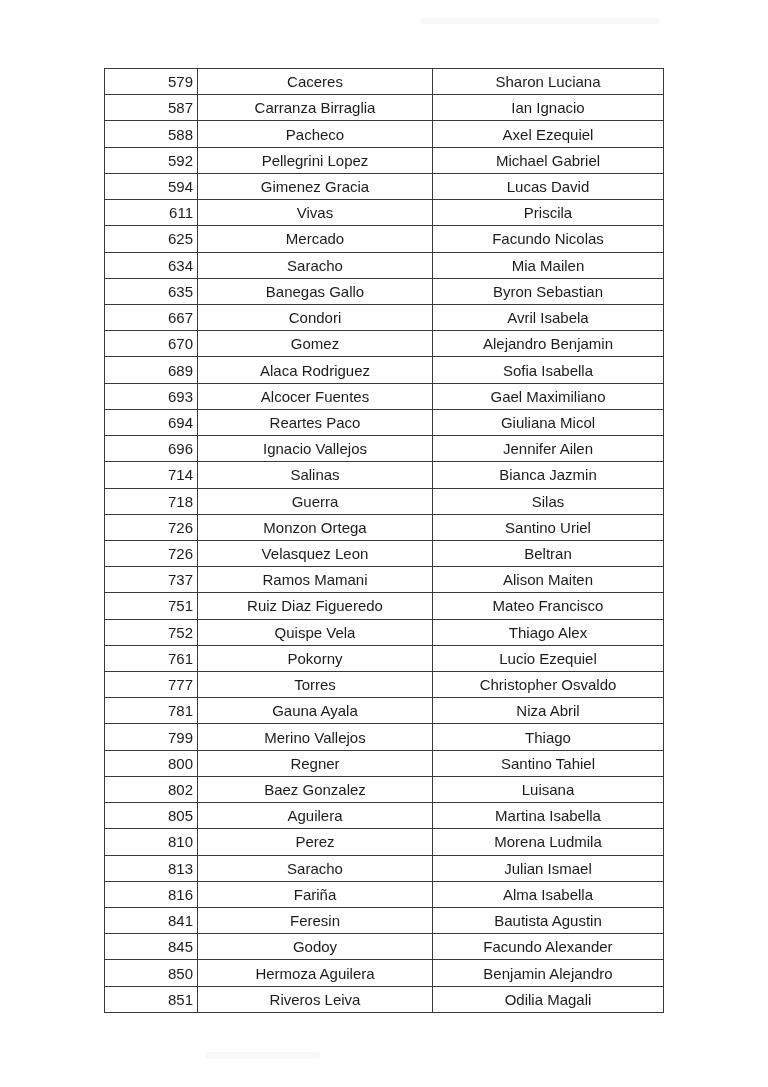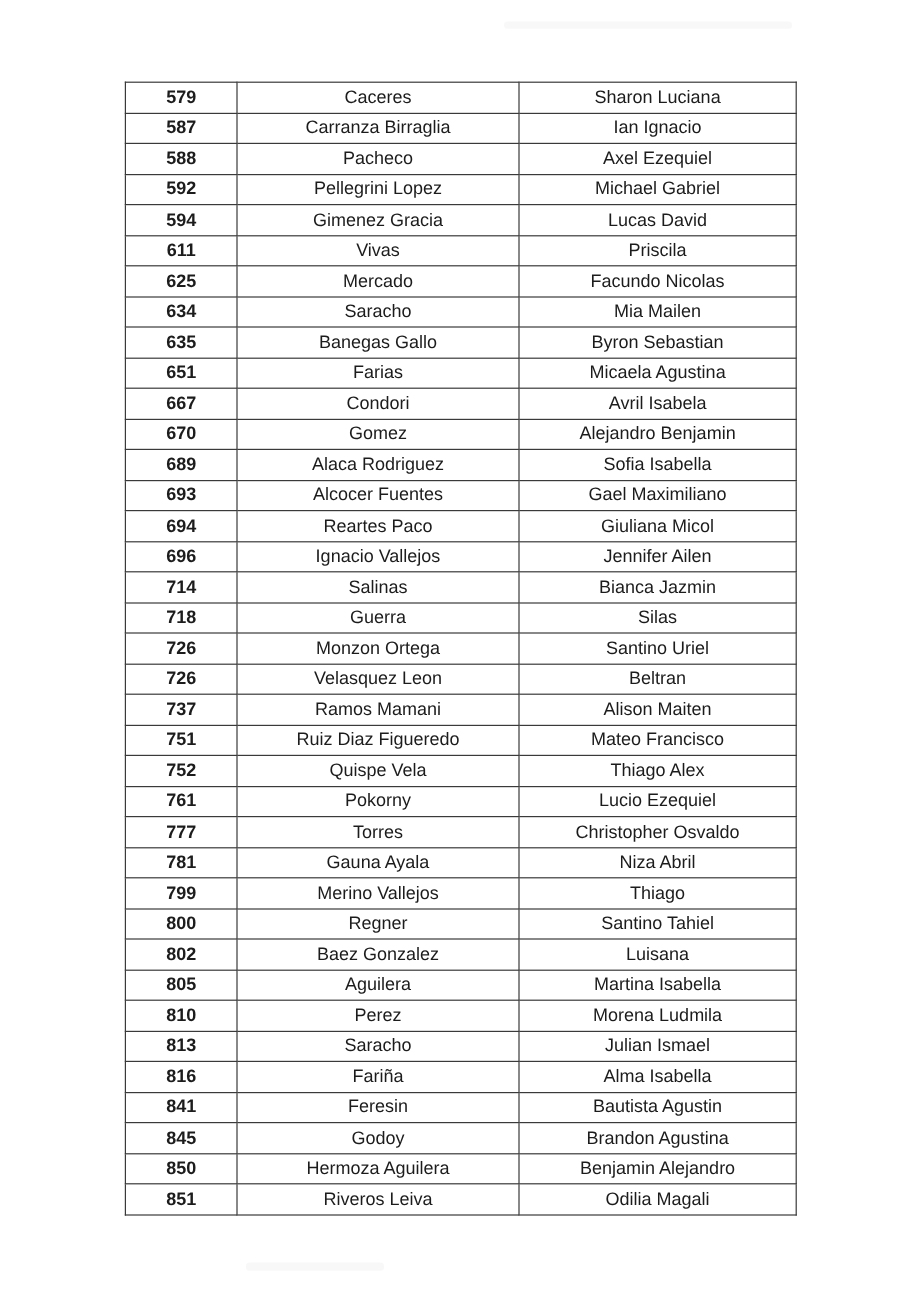--- a/index.html
+++ b/index.html
@@ -30,21 +30,22 @@
     border: 1.5px solid #3a3a3a;
     text-align: center;
     vertical-align: middle;
     font-size: 15px;
     color: #1c1c1c;
     padding: 0 4px;
     white-space: nowrap;
     overflow: hidden;
   }
   table.roster td.num {
-    font-weight: 700;
+    font-weight: 400;
+    text-align: right;
   }
   col.c-num   { width: 93px; }
   col.c-sur   { width: 235px; }
   col.c-first { width: 231px; }
   .scan-artifact {
     position: absolute;
     background: #9a9a9a;
     opacity: 0.07;
     border-radius: 3px;
     pointer-events: none;
@@ -104,25 +105,20 @@
           <td class="num">634</td>
           <td class="sur">Saracho</td>
           <td class="first">Mia Mailen</td>
         </tr>
         <tr>
           <td class="num">635</td>
           <td class="sur">Banegas Gallo</td>
           <td class="first">Byron Sebastian</td>
         </tr>
         <tr>
-          <td class="num">651</td>
-          <td class="sur">Farias</td>
-          <td class="first">Micaela Agustina</td>
-        </tr>
-        <tr>
           <td class="num">667</td>
           <td class="sur">Condori</td>
           <td class="first">Avril Isabela</td>
         </tr>
         <tr>
           <td class="num">670</td>
           <td class="sur">Gomez</td>
           <td class="first">Alejandro Benjamin</td>
         </tr>
         <tr>
@@ -231,21 +227,21 @@
           <td class="first">Alma Isabella</td>
         </tr>
         <tr>
           <td class="num">841</td>
           <td class="sur">Feresin</td>
           <td class="first">Bautista Agustin</td>
         </tr>
         <tr>
           <td class="num">845</td>
           <td class="sur">Godoy</td>
-          <td class="first">Brandon Agustina</td>
+          <td class="first">Facundo Alexander</td>
         </tr>
         <tr>
           <td class="num">850</td>
           <td class="sur">Hermoza Aguilera</td>
           <td class="first">Benjamin Alejandro</td>
         </tr>
         <tr>
           <td class="num">851</td>
           <td class="sur">Riveros Leiva</td>
           <td class="first">Odilia Magali</td>

